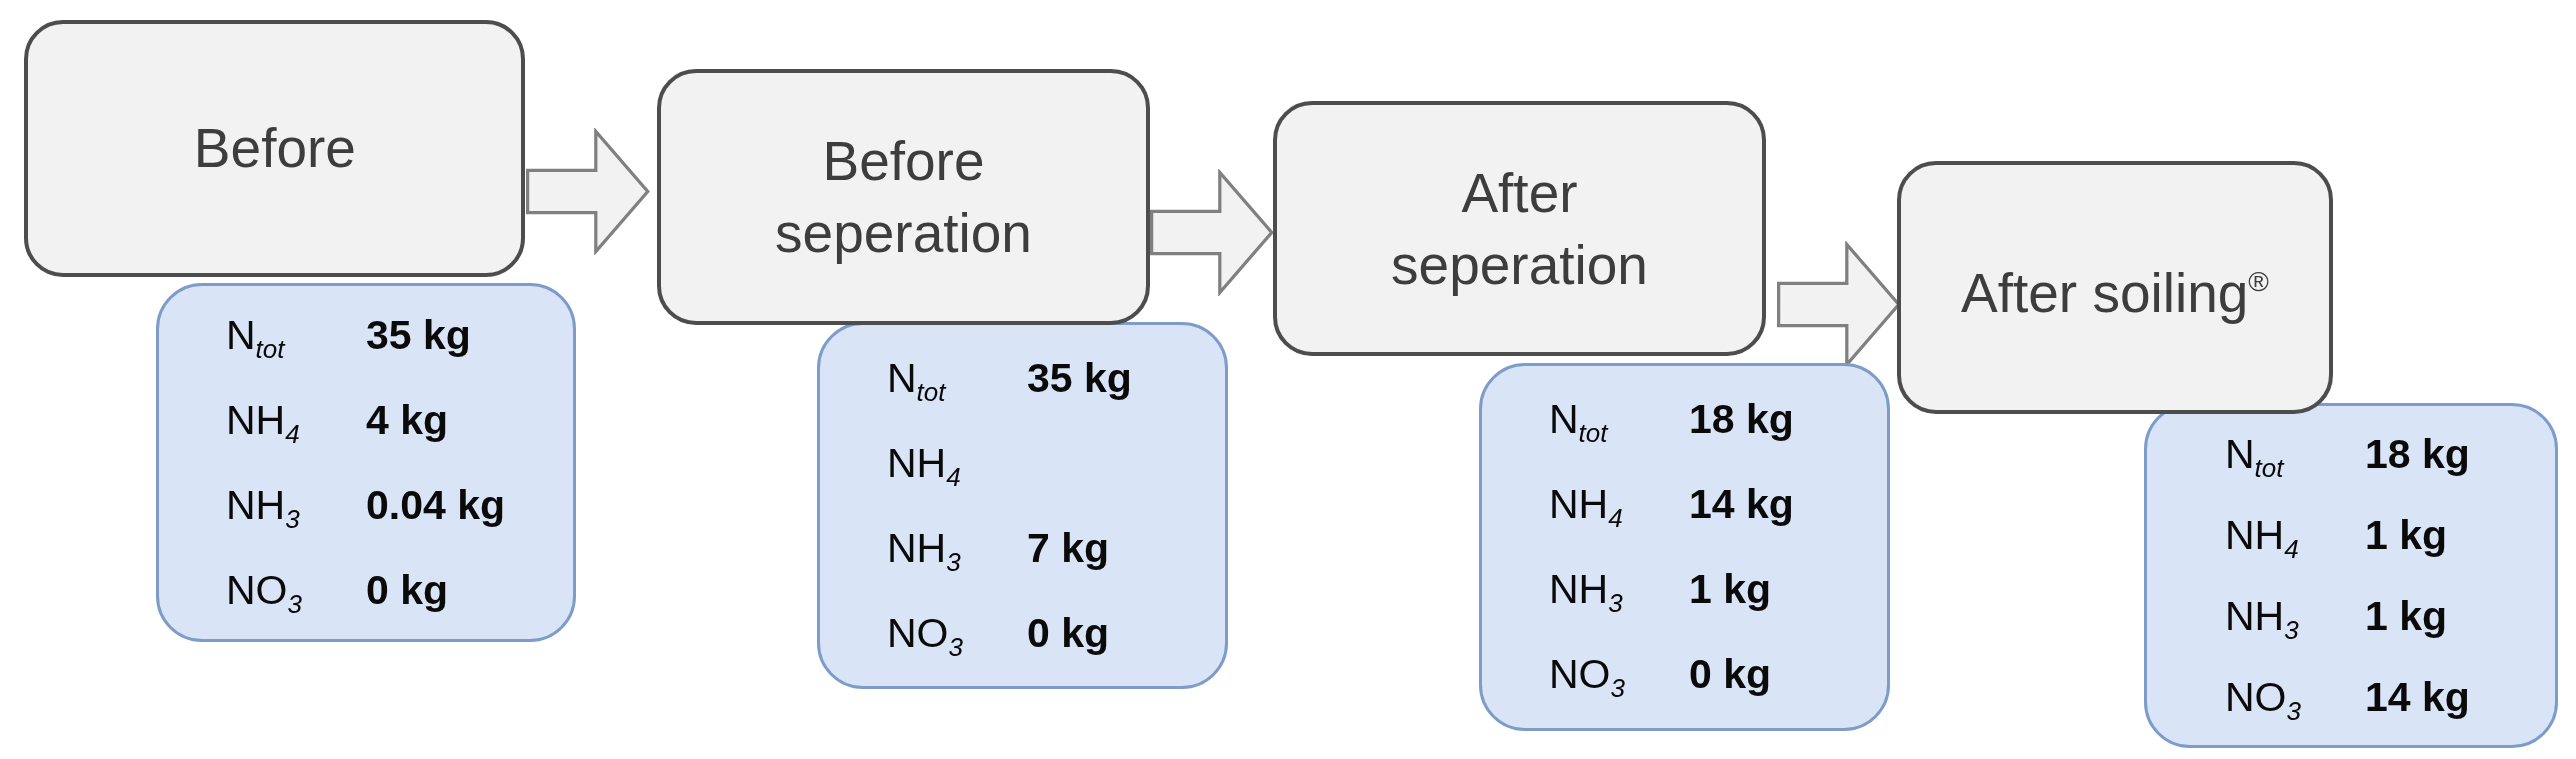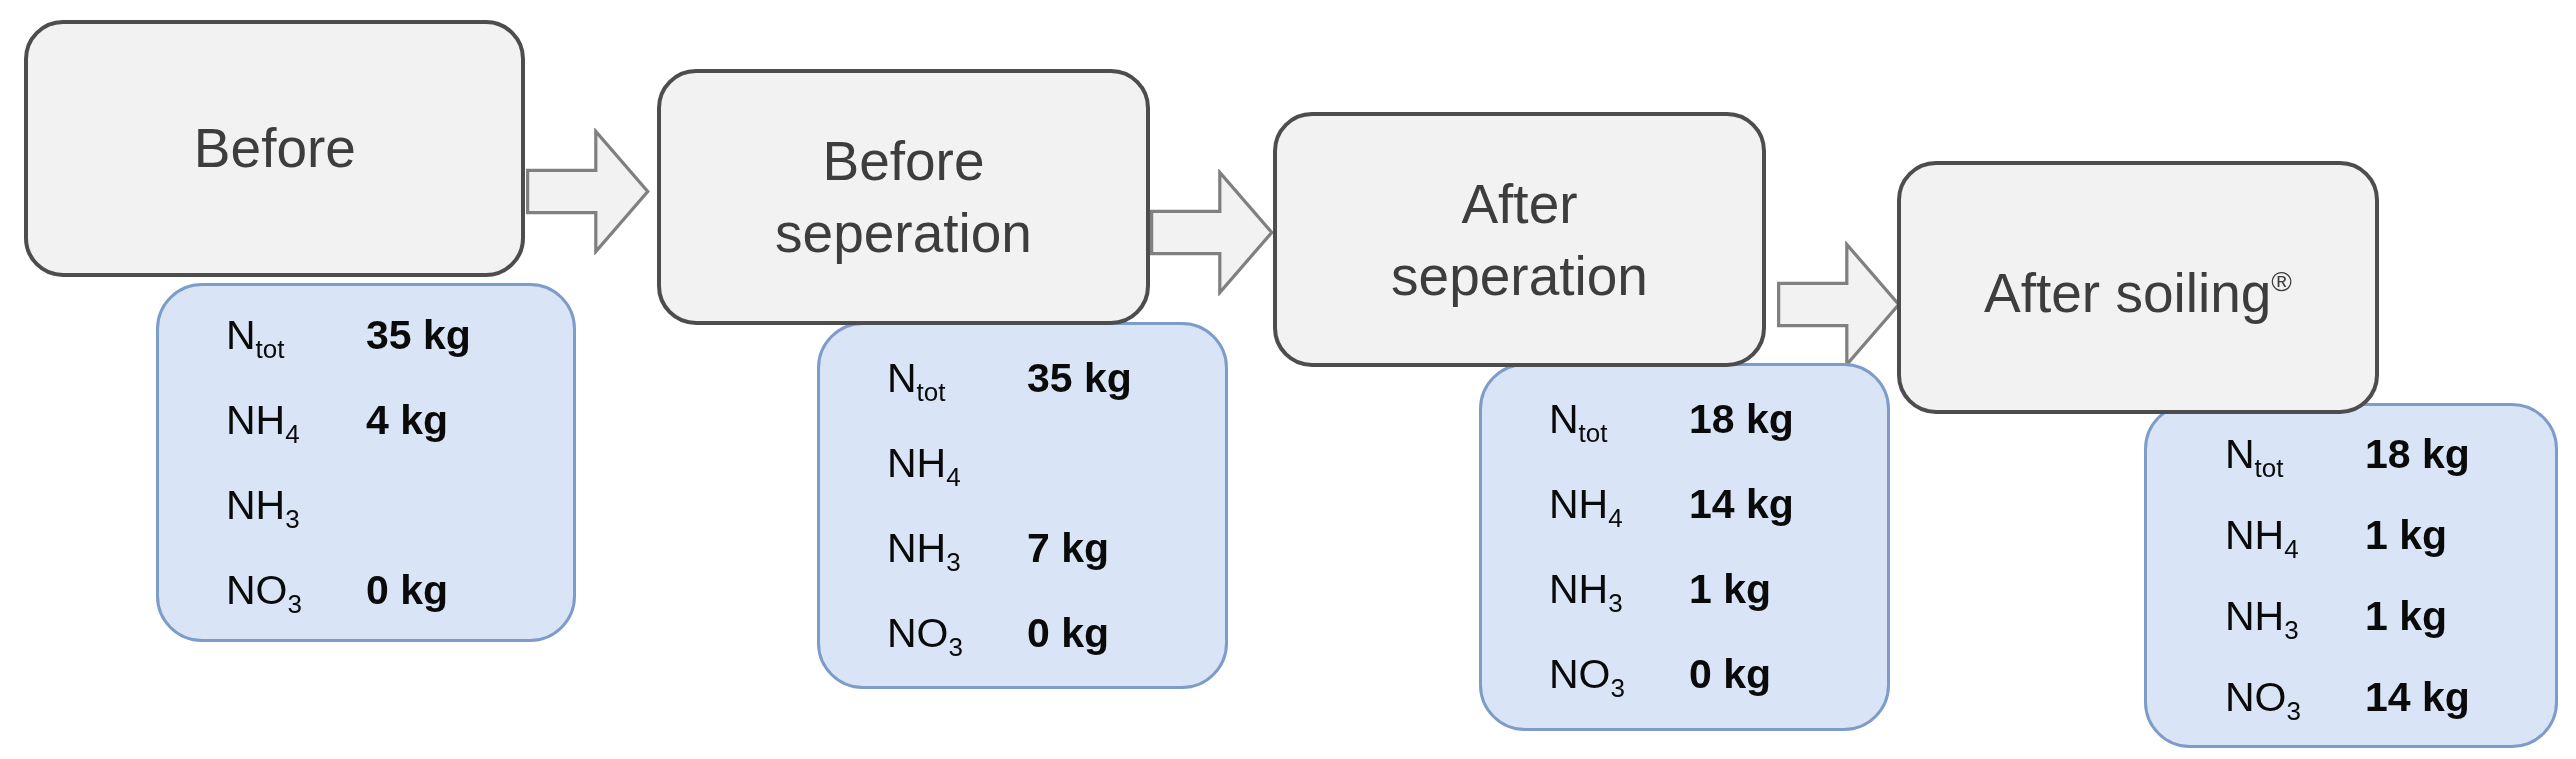--- a/index.html
+++ b/index.html
@@ -44,21 +44,21 @@
     color: #0a0a0a;
     z-index: 1;
   }
   .row {
     display: flex; align-items: baseline;
     height: 85px; line-height: 85px;
     font-size: 41px;
     white-space: nowrap;
   }
   .lbl { width: 140px; font-weight: 400; flex: 0 0 auto; }
-  .lbl sub { font-size: 26px; }
+  .lbl sub { font-size: 26px; font-style: italic; }
   .val { font-weight: 700; }
 
   .arrow { position: absolute; z-index: 0; }
 </style>
 </head>
 <body>
 
 <div class="canvas">
 
   <div class="stage" style="left:24.4px; top:19.6px; width:501px; height:257px;">
@@ -75,20 +75,21 @@
     <div class="row">
       <span class="lbl"><span>N</span><sub>tot</sub></span>
       <span class="val">35 kg</span>
     </div>
     <div class="row">
       <span class="lbl"><span>NH</span><sub>4</sub></span>
       <span class="val">4 kg</span>
     </div>
     <div class="row">
       <span class="lbl"><span>NH</span><sub>3</sub></span>
+      <span class="val">0.04 kg</span>
     </div>
     <div class="row">
       <span class="lbl"><span>NO</span><sub>3</sub></span>
       <span class="val">0 kg</span>
     </div>
   </div>
 
   <div class="stage" style="left:657px; top:69px; width:493px; height:256px;">
     <div>
       <span class="title-line">Before</span>
@@ -111,21 +112,21 @@
     <div class="row">
       <span class="lbl"><span>NH</span><sub>3</sub></span>
       <span class="val">7 kg</span>
     </div>
     <div class="row">
       <span class="lbl"><span>NO</span><sub>3</sub></span>
       <span class="val">0 kg</span>
     </div>
   </div>
 
-  <div class="stage" style="left:1273px; top:112px; width:493px; height:255px;">
+  <div class="stage" style="left:1273px; top:101px; width:493px; height:255px;">
     <div>
       <span class="title-line">After</span>
       <span class="title-line">seperation</span>
     </div>
   </div>
 
   <svg class="arrow" style="left:1777px; top:241px;" width="125" height="127" viewBox="0 0 154 156">
     <polygon points="2,52 86,52 86,4 150,78 86,152 86,104 2,104" fill="#f2f2f2" stroke="#808080" stroke-width="4"></polygon>
   </svg>
 
@@ -141,21 +142,21 @@
     <div class="row">
       <span class="lbl"><span>NH</span><sub>3</sub></span>
       <span class="val">1 kg</span>
     </div>
     <div class="row">
       <span class="lbl"><span>NO</span><sub>3</sub></span>
       <span class="val">0 kg</span>
     </div>
   </div>
 
-  <div class="stage" style="left:1897px; top:161px; width:482px; height:253px;">
+  <div class="stage" style="left:1897px; top:161px; width:436px; height:253px;">
     <div>
       <span>After soiling</span><sup class="reg">®</sup>
     </div>
   </div>
 
   <div class="databox" style="left:2144px; top:403px; width:414px; height:345px; padding-left:78px;">
     <div class="row" style="height:81px; line-height:81px;">
       <span class="lbl"><span>N</span><sub>tot</sub></span>
       <span class="val">18 kg</span>
     </div>

